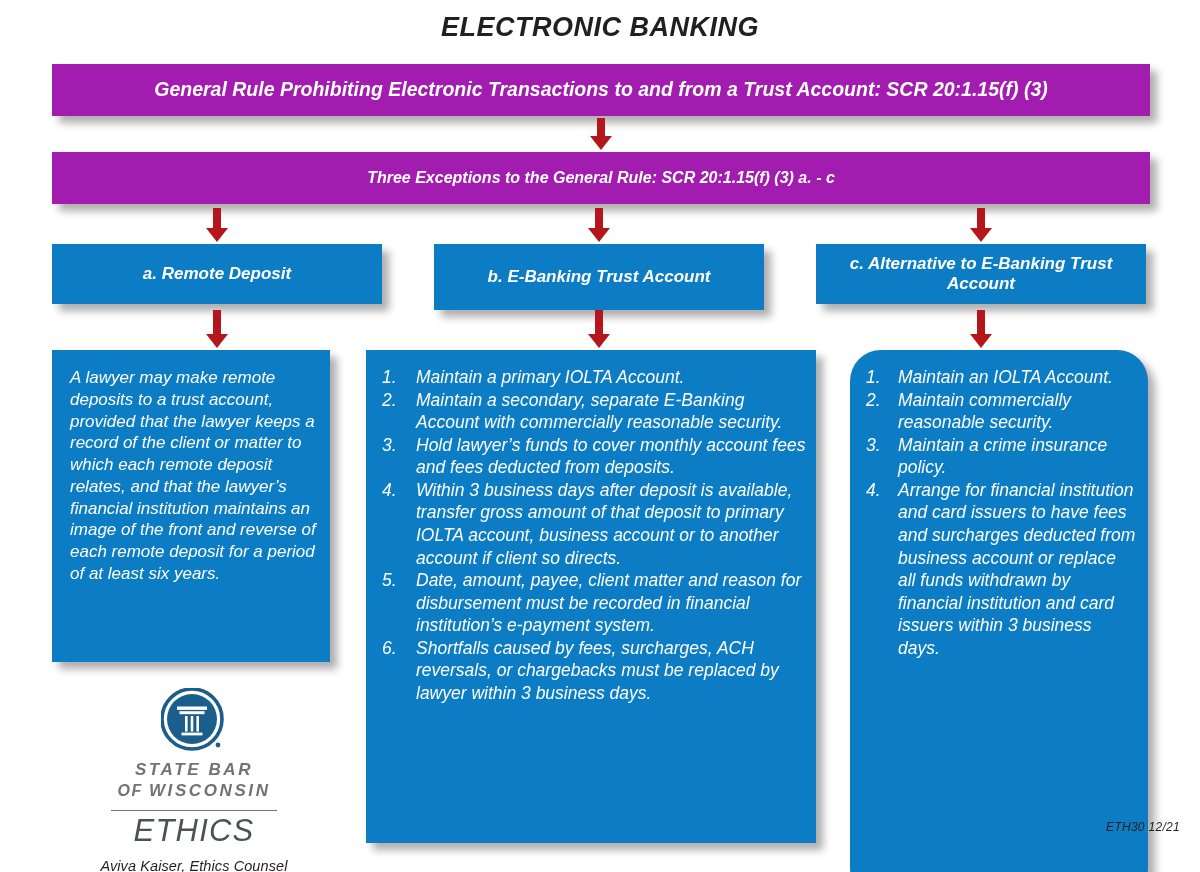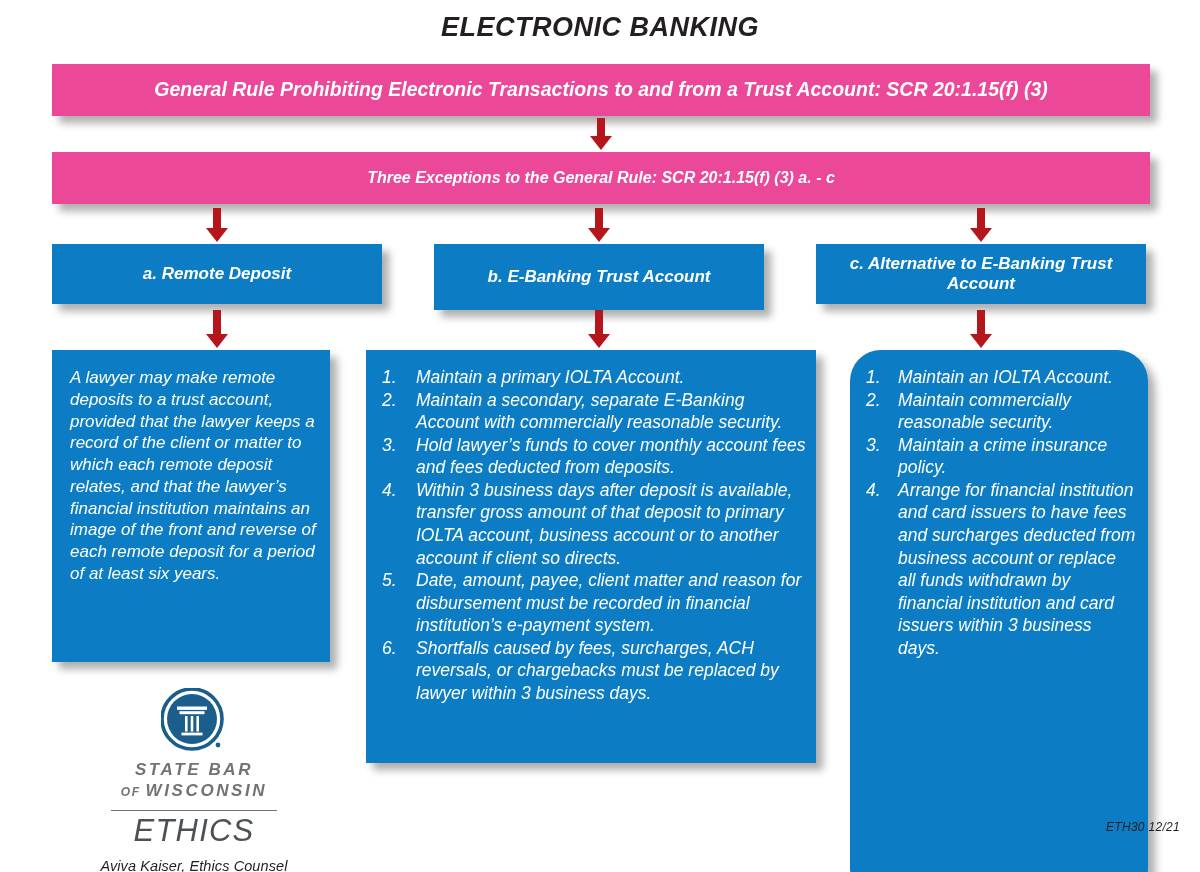--- a/index.html
+++ b/index.html
@@ -26,21 +26,21 @@
     color: #231f20;
     font-family: "Liberation Sans", sans-serif;
   }
 
   
   .box {
     position: absolute;
     color: #ffffff;
     box-shadow: 7px 7px 8px rgba(0,0,0,0.32);
   }
-  .box.dark { background: #ec4899; }
+  .box.dark { background: #a21caf; }
   .box.light { background: #0c7dc4; }
 
   .banner-text {
     position: absolute;
     left: 0; right: 0;
     top: 50%;
     transform: translateY(-50%);
     text-align: center;
     font-weight: bold;
     line-height: 1.2;
@@ -58,21 +58,21 @@
   #banner-exceptions .banner-text { font-size: 16px; }
 
   
   #exc-a { left: 52px;  top: 244px; width: 330px; height: 60px; }
   #exc-b { left: 434px; top: 244px; width: 330px; height: 66px; }
   #exc-c { left: 816px; top: 244px; width: 330px; height: 60px; }
   .exc-label { font-size: 17px; }
 
   
   #content-a { left: 52px;  top: 350px; width: 278px; height: 312px; }
-  #content-b { left: 366px; top: 350px; width: 450px; height: 413px; }
+  #content-b { left: 366px; top: 350px; width: 450px; height: 493px; }
   #content-c { left: 850px; top: 350px; width: 298px; height: 549px; border-radius: 31px; }
 
   .para {
     position: absolute;
     left: 18px; right: 14px; top: 17px;
     font-size: 17px;
     line-height: 1.28;
     font-weight: normal;
     color: #ffffff;
   }
@@ -139,21 +139,21 @@
   #logo-mark { margin: 0 auto; display: block; }
   #logo-statebar {
     margin-top: 6px;
     font-size: 17px;
     font-weight: bold;
     letter-spacing: 2.6px;
     color: #737373;
     line-height: 1.22;
   }
   #logo-statebar .small {
-    font-size: 12px;
+    font-size: 16px;
     letter-spacing: 1.6px;
   }
   #ethics-rule {
     width: 166px; height: 1px;
     background: #6e7478;
     margin: 9px auto 2px auto;
   }
   #logo-ethics {
     font-size: 31px;
     letter-spacing: 1.2px;

